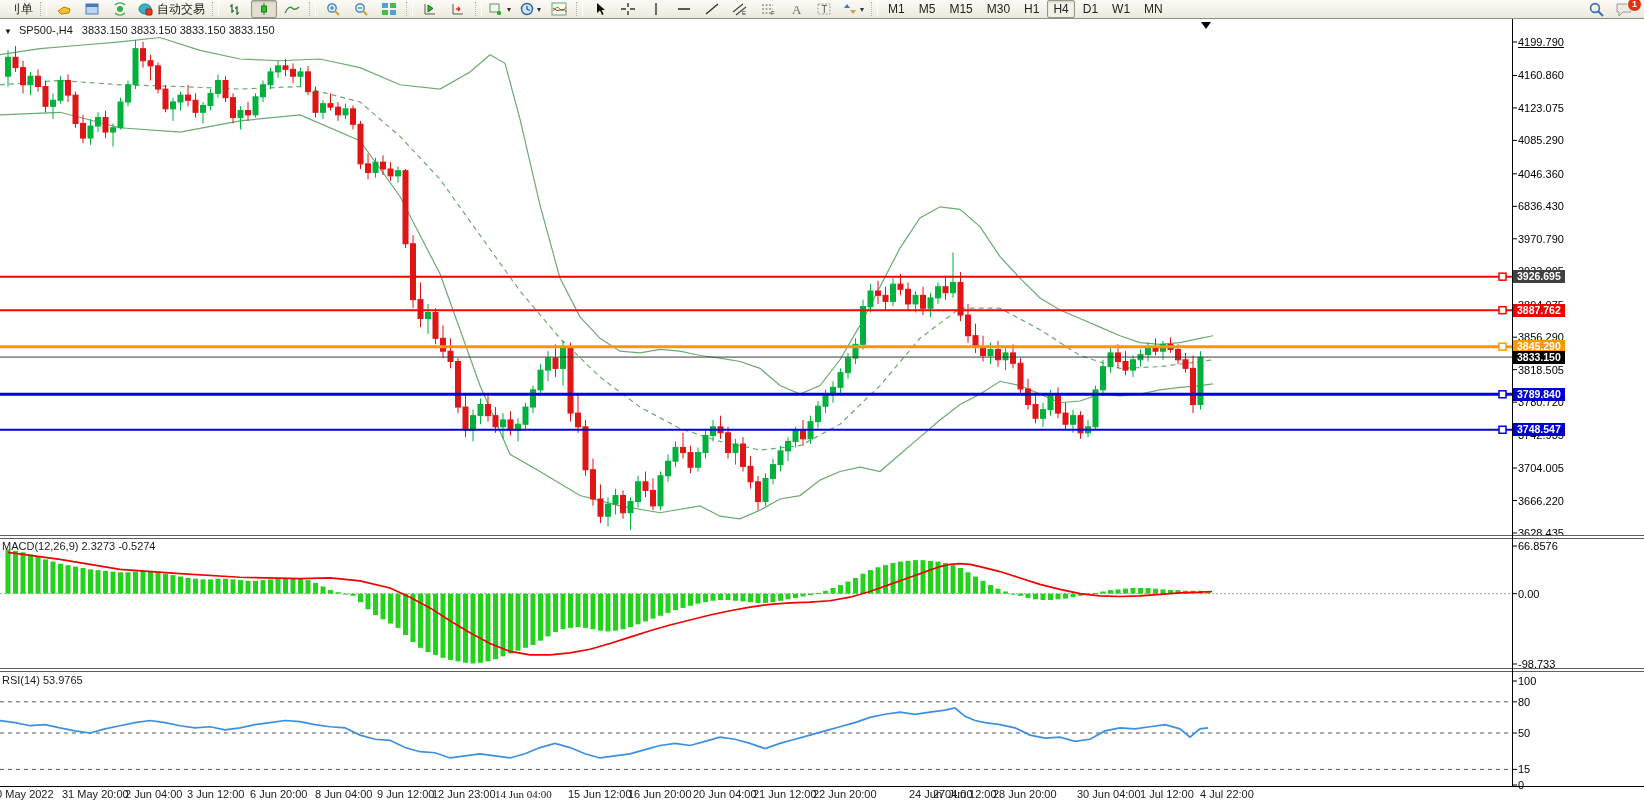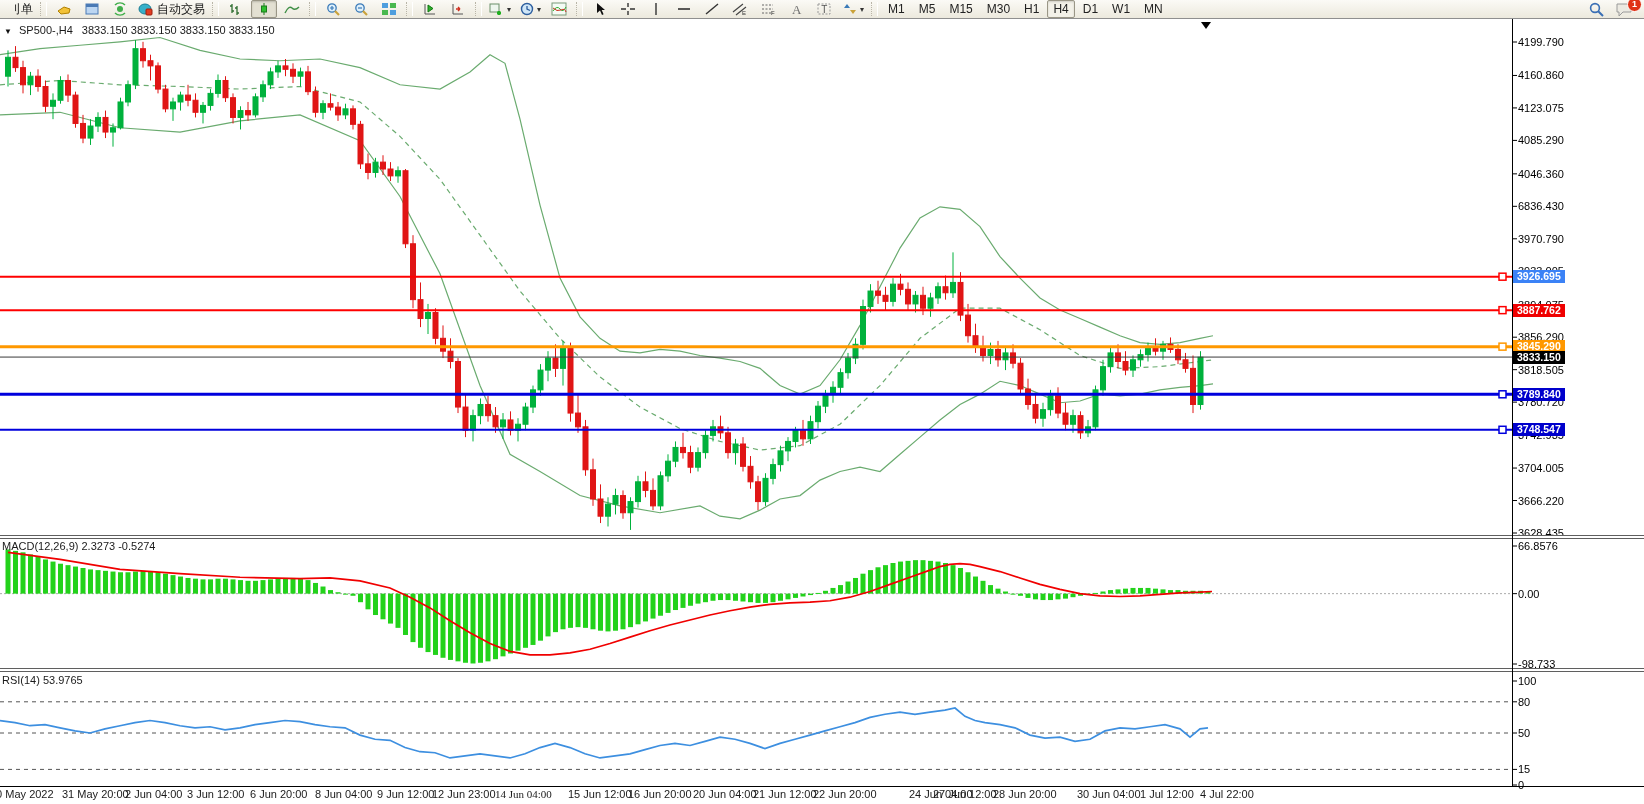--- a/index.html
+++ b/index.html
@@ -815,21 +815,21 @@
   <div id="last-marker"></div>
 
   <div class="overlay ind-label" style="top:521px">MACD(12,26,9) 2.3273 -0.5274</div>
   <div class="overlay ind-label" style="top:655px">RSI(14) 53.9765</div>
 
   <div class="sep" style="top:516px"></div>
   <div class="sep" style="top:649px"></div>
 
   <div id="axis-line"></div>
   <div id="price-axis">
-      <div class="tick-label" style="top: 17px;">4199.790</div>
+      <div class="tick-label" style="top: 17px; text-decoration: underline;">4199.790</div>
       <div class="tick-label" style="top: 50.4549px;">4160.860</div>
       <div class="tick-label" style="top: 82.9259px;">4123.075</div>
       <div class="tick-label" style="top: 115.397px;">4085.290</div>
       <div class="tick-label" style="top: 148.852px;">4046.360</div>
       <div class="tick-label" style="top: 181.323px;">6836.430</div>
       <div class="tick-label" style="top: 213.794px;">3970.790</div>
       <div class="tick-label" style="top: 246.265px;">3933.005</div>
       <div class="tick-label" style="top: 279.719px;">3894.075</div>
       <div class="tick-label" style="top: 312.19px;">3856.290</div>
       <div class="tick-label" style="top: 344.661px;">3818.505</div>
@@ -839,21 +839,21 @@
       <div class="tick-label" style="top: 475.529px;">3666.220</div>
       <div class="tick-label" style="top: 508px;">3628.435</div>
       <div class="tick-label" style="top: 521px;">66.8576</div>
       <div class="tick-label" style="top: 568.643px;">0.00</div>
       <div class="tick-label" style="top: 639px;">-98.733</div>
       <div class="tick-label" style="top: 656px;">100</div>
       <div class="tick-label" style="top: 676.8px;">80</div>
       <div class="tick-label" style="top: 708px;">50</div>
       <div class="tick-label" style="top: 744.4px;">15</div>
       <div class="tick-label" style="top: 760px;">0</div>
-      <div class="badge" style="top: 251.187px; background: #3b82f6; text-align: right;">3926.695</div>
+      <div class="badge" style="top: 251.187px; background: #404040; text-align: right;">3926.695</div>
       <div class="badge" style="top: 284.645px; background: rgb(240, 0, 0);">3887.762</div>
       <div class="badge" style="top: 321.143px; background: rgb(255, 152, 0);">3845.290</div>
       <div class="badge" style="top: 331.576px; background: rgb(0, 0, 0);">3833.150</div>
       <div class="badge" style="top: 368.795px; background: rgb(0, 0, 204);">3789.840</div>
       <div class="badge" style="top: 404.28px; background: rgb(0, 0, 204);">3748.547</div>
     </div>
   <div id="date-axis"></div>
   <div id="date-labels">
       <div class="date-label" style="left: -10px;">30 May 2022</div>
       <div class="date-label" style="left: 62px;">31 May 20:00</div>

